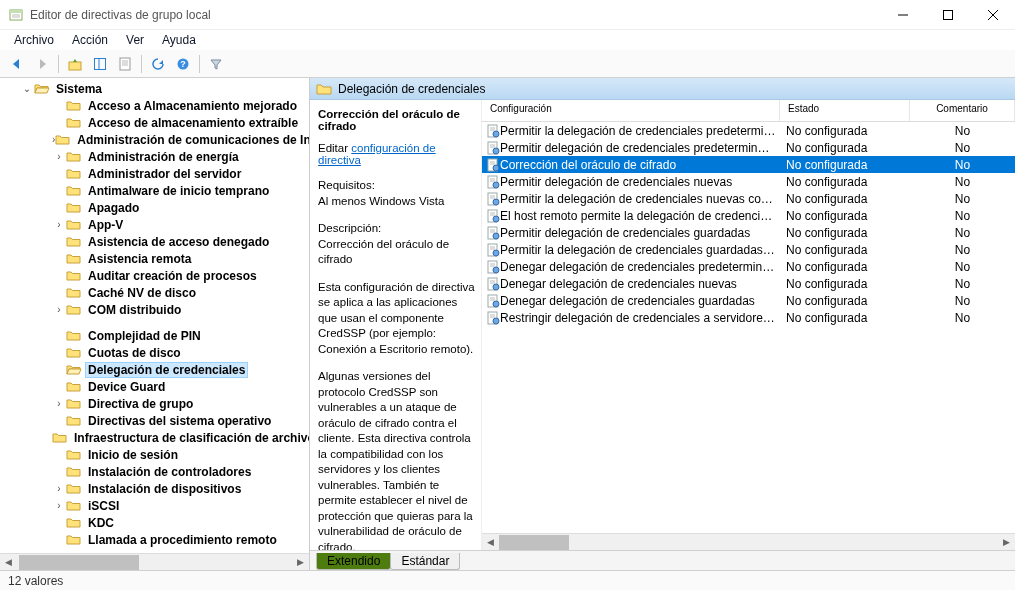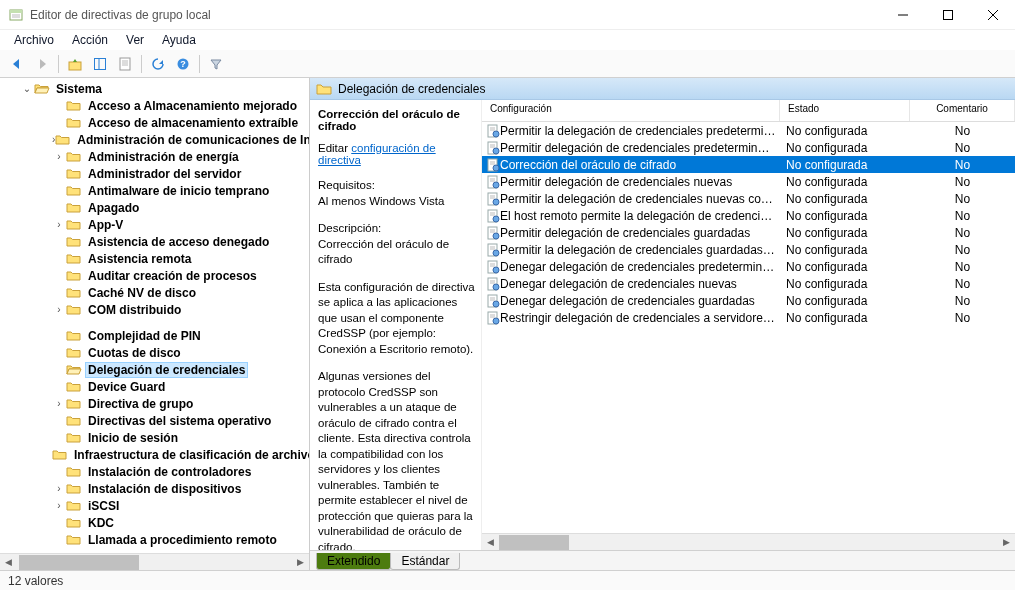--- a/index.html
+++ b/index.html
@@ -499,30 +499,30 @@
           </span>
           <span class="label">Directivas del sistema operativo</span>
         </div>
         <div class="tree-node" style="padding-left: 48px;">
           <span class="exp"></span>
           <span class="folder">
             <svg width="16" height="13">
               <path d="M1 3 L5 3 L6.5 4.5 L14 4.5 L14 11 L1 11 Z" fill="#ffe27a" stroke="#caa13a"></path>
             </svg>
           </span>
+          <span class="label">Infraestructura de clasificación de archivos</span>
+        </div>
+        <div class="tree-node" style="padding-left: 48px;">
+          <span class="exp"></span>
+          <span class="folder">
+            <svg width="16" height="13">
+              <path d="M1 3 L5 3 L6.5 4.5 L14 4.5 L14 11 L1 11 Z" fill="#ffe27a" stroke="#caa13a"></path>
+            </svg>
+          </span>
           <span class="label">Inicio de sesión</span>
-        </div>
-        <div class="tree-node" style="padding-left: 48px;">
-          <span class="exp"></span>
-          <span class="folder">
-            <svg width="16" height="13">
-              <path d="M1 3 L5 3 L6.5 4.5 L14 4.5 L14 11 L1 11 Z" fill="#ffe27a" stroke="#caa13a"></path>
-            </svg>
-          </span>
-          <span class="label">Infraestructura de clasificación de archivos</span>
         </div>
         <div class="tree-node" style="padding-left: 48px;">
           <span class="exp"></span>
           <span class="folder">
             <svg width="16" height="13">
               <path d="M1 3 L5 3 L6.5 4.5 L14 4.5 L14 11 L1 11 Z" fill="#ffe27a" stroke="#caa13a"></path>
             </svg>
           </span>
           <span class="label">Instalación de controladores</span>
         </div>

